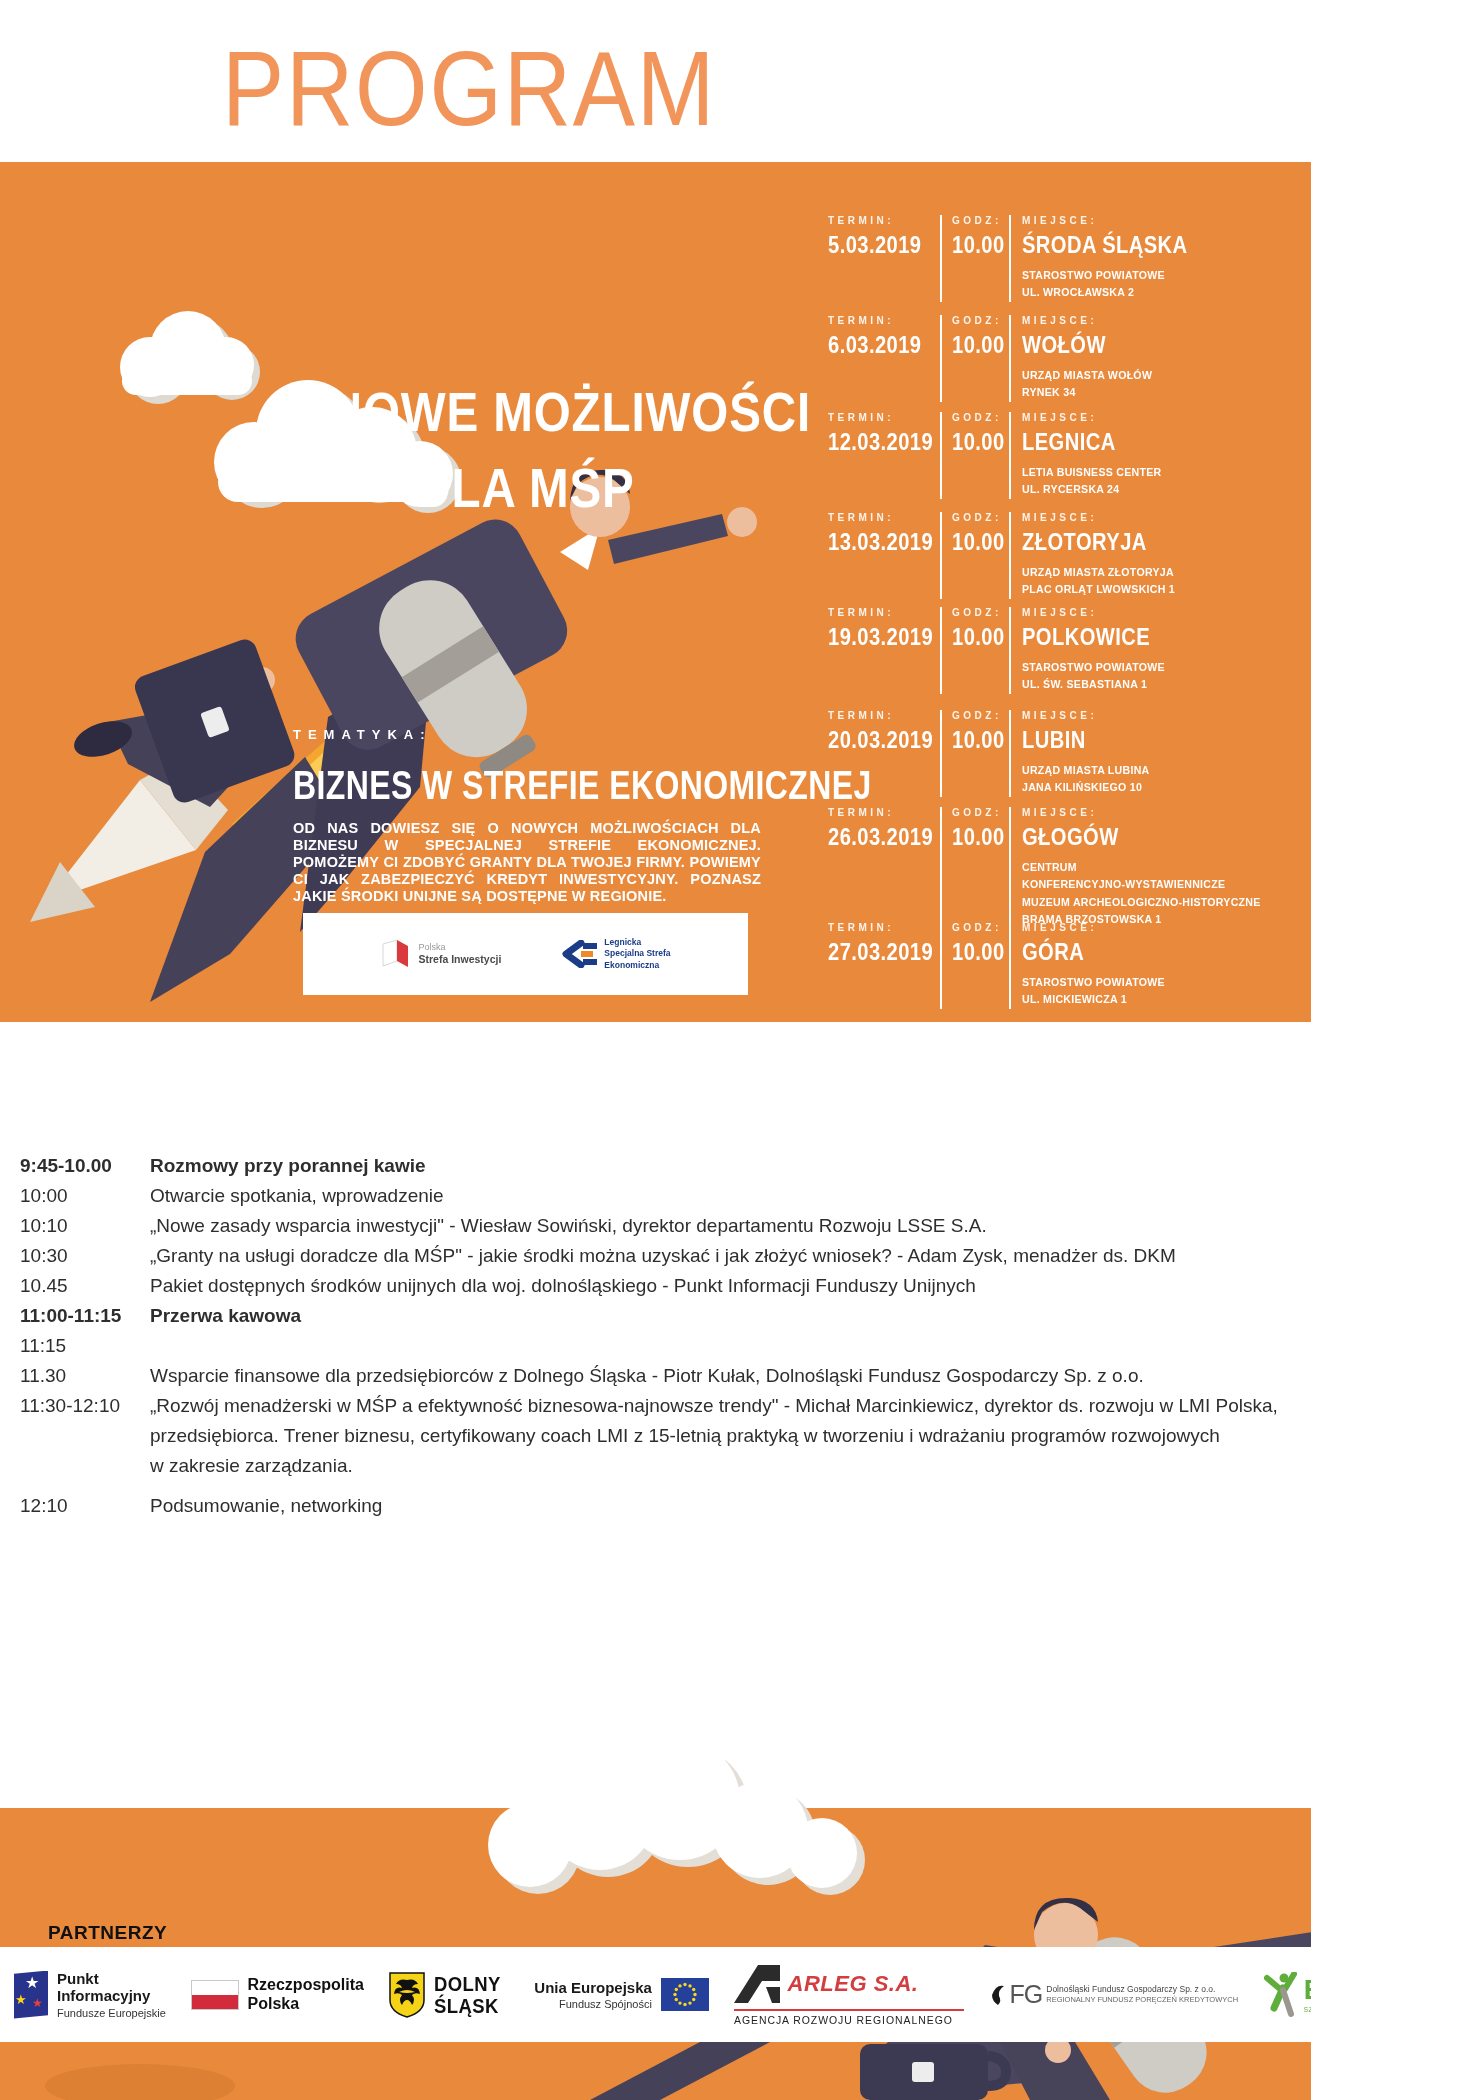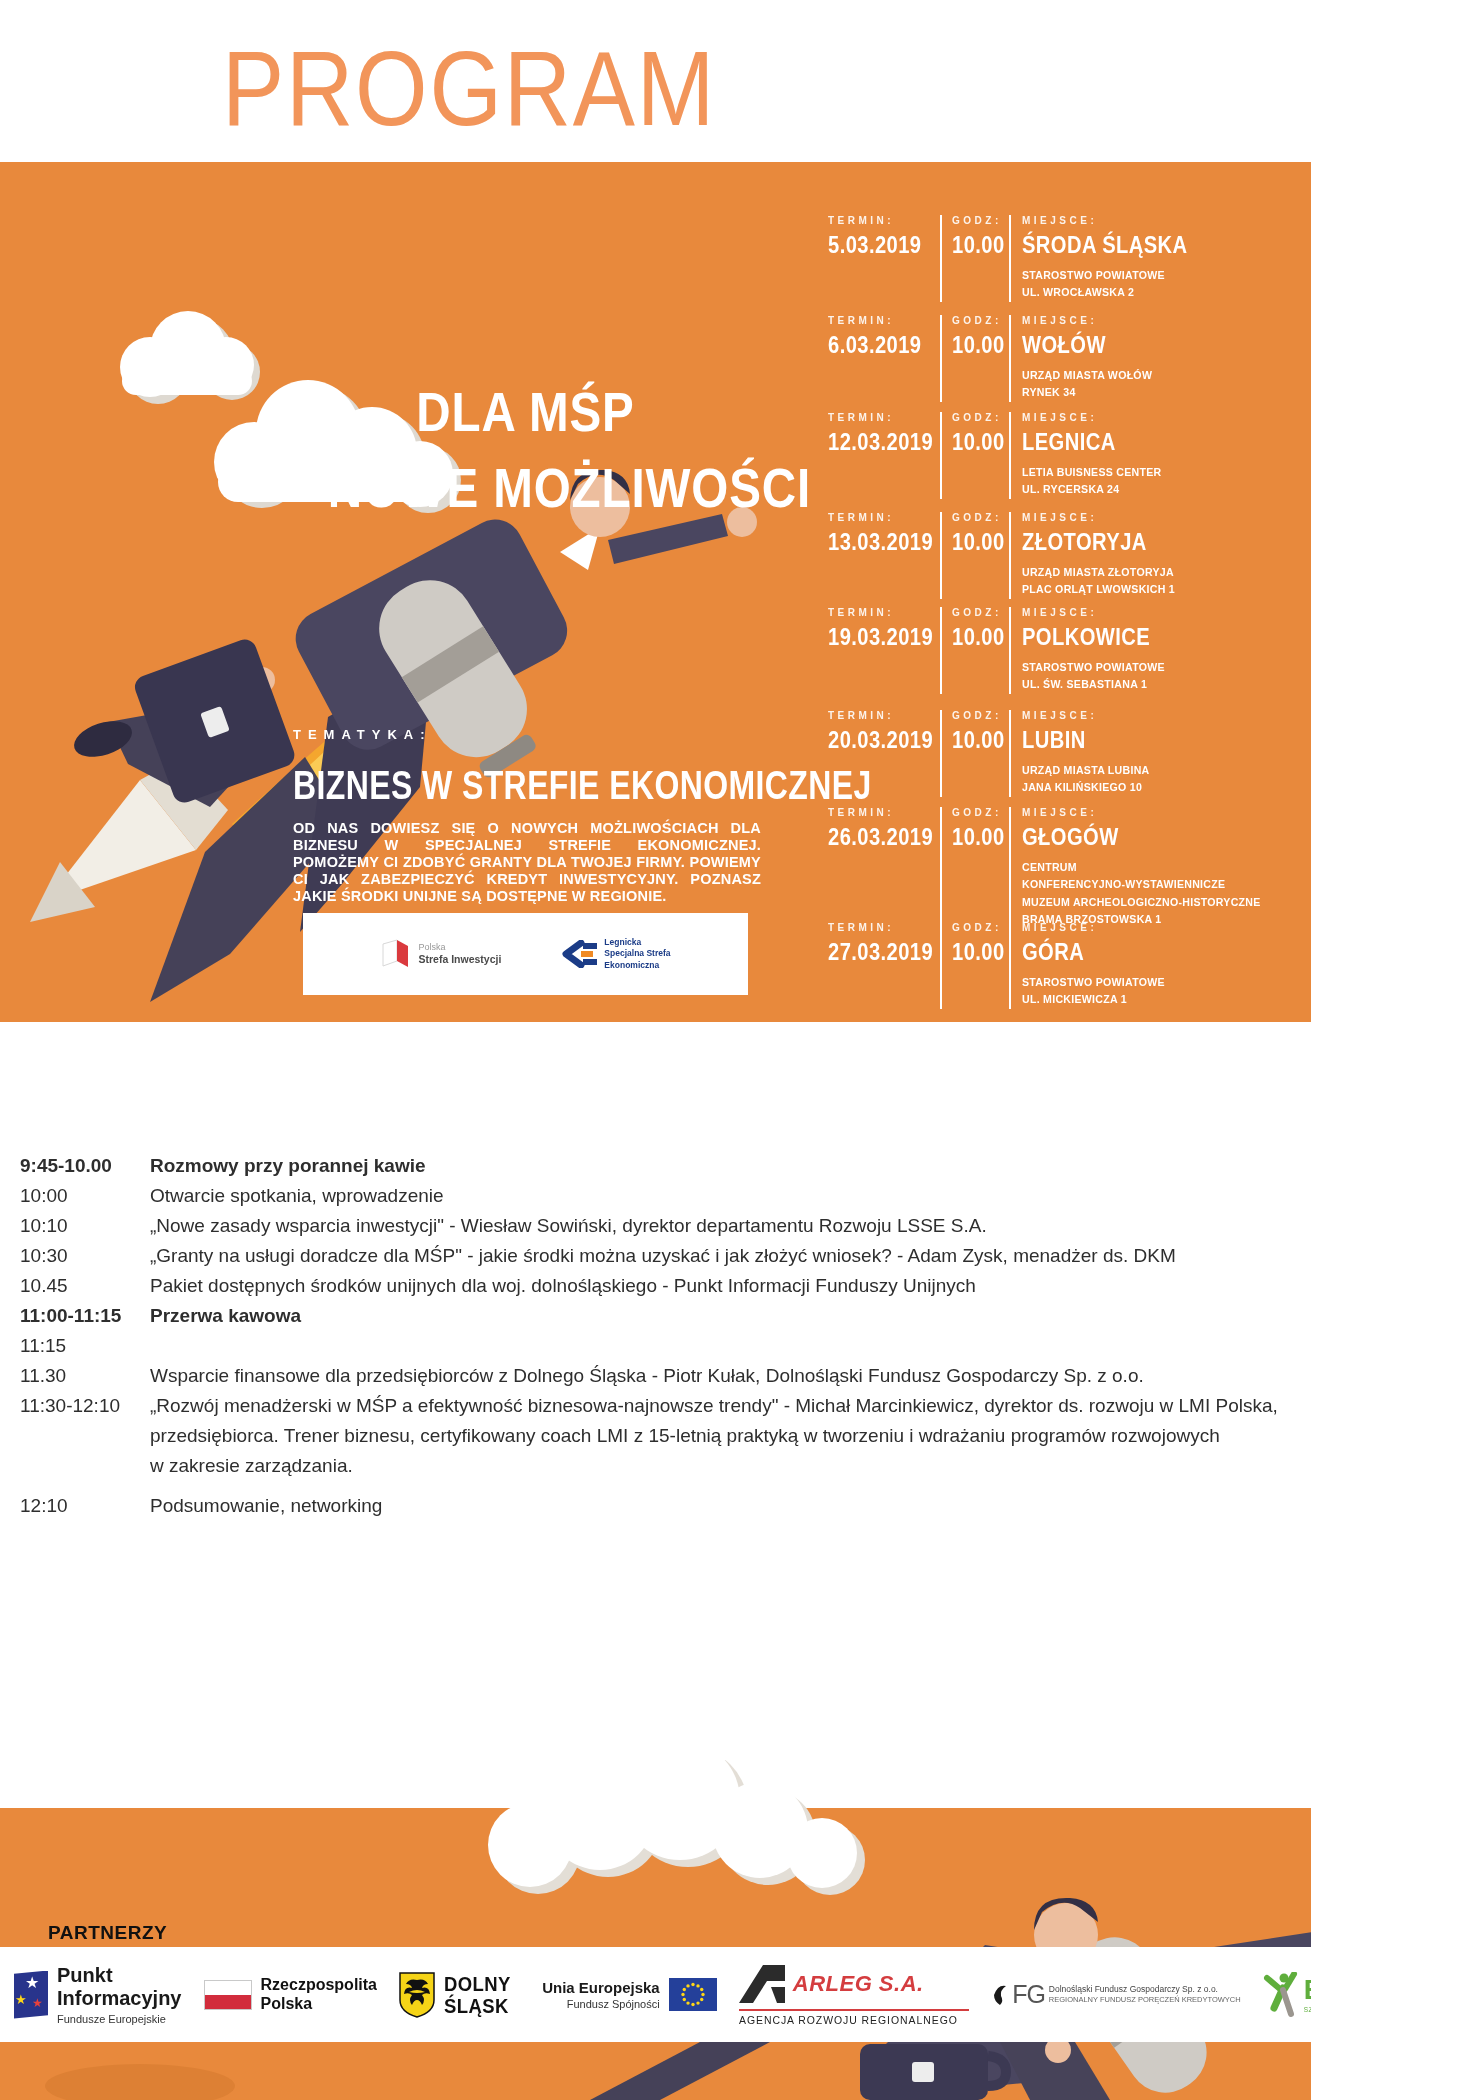--- a/index.html
+++ b/index.html
@@ -60,21 +60,21 @@
 
   .logo-strip{position:absolute;left:0;top:1947px;width:1461px;height:95px;background:#fff;z-index:2;
      display:flex;align-items:center;justify-content:space-between;padding:0 18px 0 14px;box-sizing:border-box;}
   .lg{display:flex;align-items:center;gap:9px;flex:0 0 auto;}
   .eu-icon{position:relative;width:34px;height:48px;background:#28348C;
      clip-path:polygon(0 7%,100% 0,100% 93%,0 100%);}
   .eu-icon .st{position:absolute;line-height:1;}
   .st-white{color:#fff;font-size:16px;left:11px;top:4px;}
   .st-yellow{color:#FFD617;font-size:13px;left:1px;top:22px;}
   .st-red{color:#E8413C;font-size:12px;left:18px;top:26px;}
-  .euf-t1{font-size:20px;font-weight:700;color:#1a1a1a;line-height:1.15;}
+  .euf-t1{font-size:15px;font-weight:700;color:#1a1a1a;line-height:1.15;}
   .euf-t3{font-size:11px;color:#333;margin-top:3px;}
   .pl-flag{width:48px;height:30px;border:1px solid #c9c9c9;box-sizing:border-box;}
   .pl-top{height:50%;background:#fff;}
   .pl-bot{height:50%;background:#D22C3C;}
   .rp-text{font-size:16px;font-weight:700;color:#111;line-height:1.15;}
   .ds-text{font-size:21px;font-weight:800;color:#111;line-height:1.02;transform:scaleX(.88);transform-origin:0 50%;letter-spacing:.5px;}
   .ue-text{text-align:right;}
   .ue-t1{font-size:15px;font-weight:700;color:#1a1a1a;}
   .ue-t2{font-size:11px;color:#333;margin-top:2px;}
   .arleg{display:flex;flex-direction:column;align-items:flex-start;}
@@ -162,22 +162,22 @@
       <polygon points="560,390 600,365 588,408" fill="#ffffff"></polygon>
 
       <circle cx="600" cy="345" r="30" fill="#EDBE9E"></circle>
       <path d="M570,338 Q572,306 604,308 Q628,310 630,332 L614,318 Q596,306 578,322 Z" fill="#332F45"></path>
 
       <polygon points="608,378 722,352 728,374 614,402" fill="#4A4660"></polygon>
       <circle cx="742" cy="360" r="15" fill="#EDBE9E"></circle>
     </svg>
 
     <div class="headline">
+      <div><span class="cc">NOWE MOŻLIWOŚCI</span></div>
       <div><span class="cc">DLA MŚP</span></div>
-      <div><span class="cc">NOWE MOŻLIWOŚCI</span></div>
     </div>
 
     <div class="tematyka">
       <div class="tema-label">TEMATYKA:</div>
       <div class="tema-title"><span class="cc">BIZNES W STREFIE EKONOMICZNEJ</span></div>
       <div class="tema-text">OD NAS DOWIESZ SIĘ O NOWYCH MOŻLIWOŚCIACH DLA BIZNESU W SPECJALNEJ STREFIE EKONOMICZNEJ. POMOŻEMY CI ZDOBYĆ GRANTY DLA TWOJEJ FIRMY. POWIEMY CI JAK ZABEZPIECZYĆ KREDYT INWESTYCYJNY. POZNASZ JAKIE ŚRODKI UNIJNE SĄ DOSTĘPNE W REGIONIE.</div>
     </div>
 
     <div class="logo-box">
       <div class="psi">

